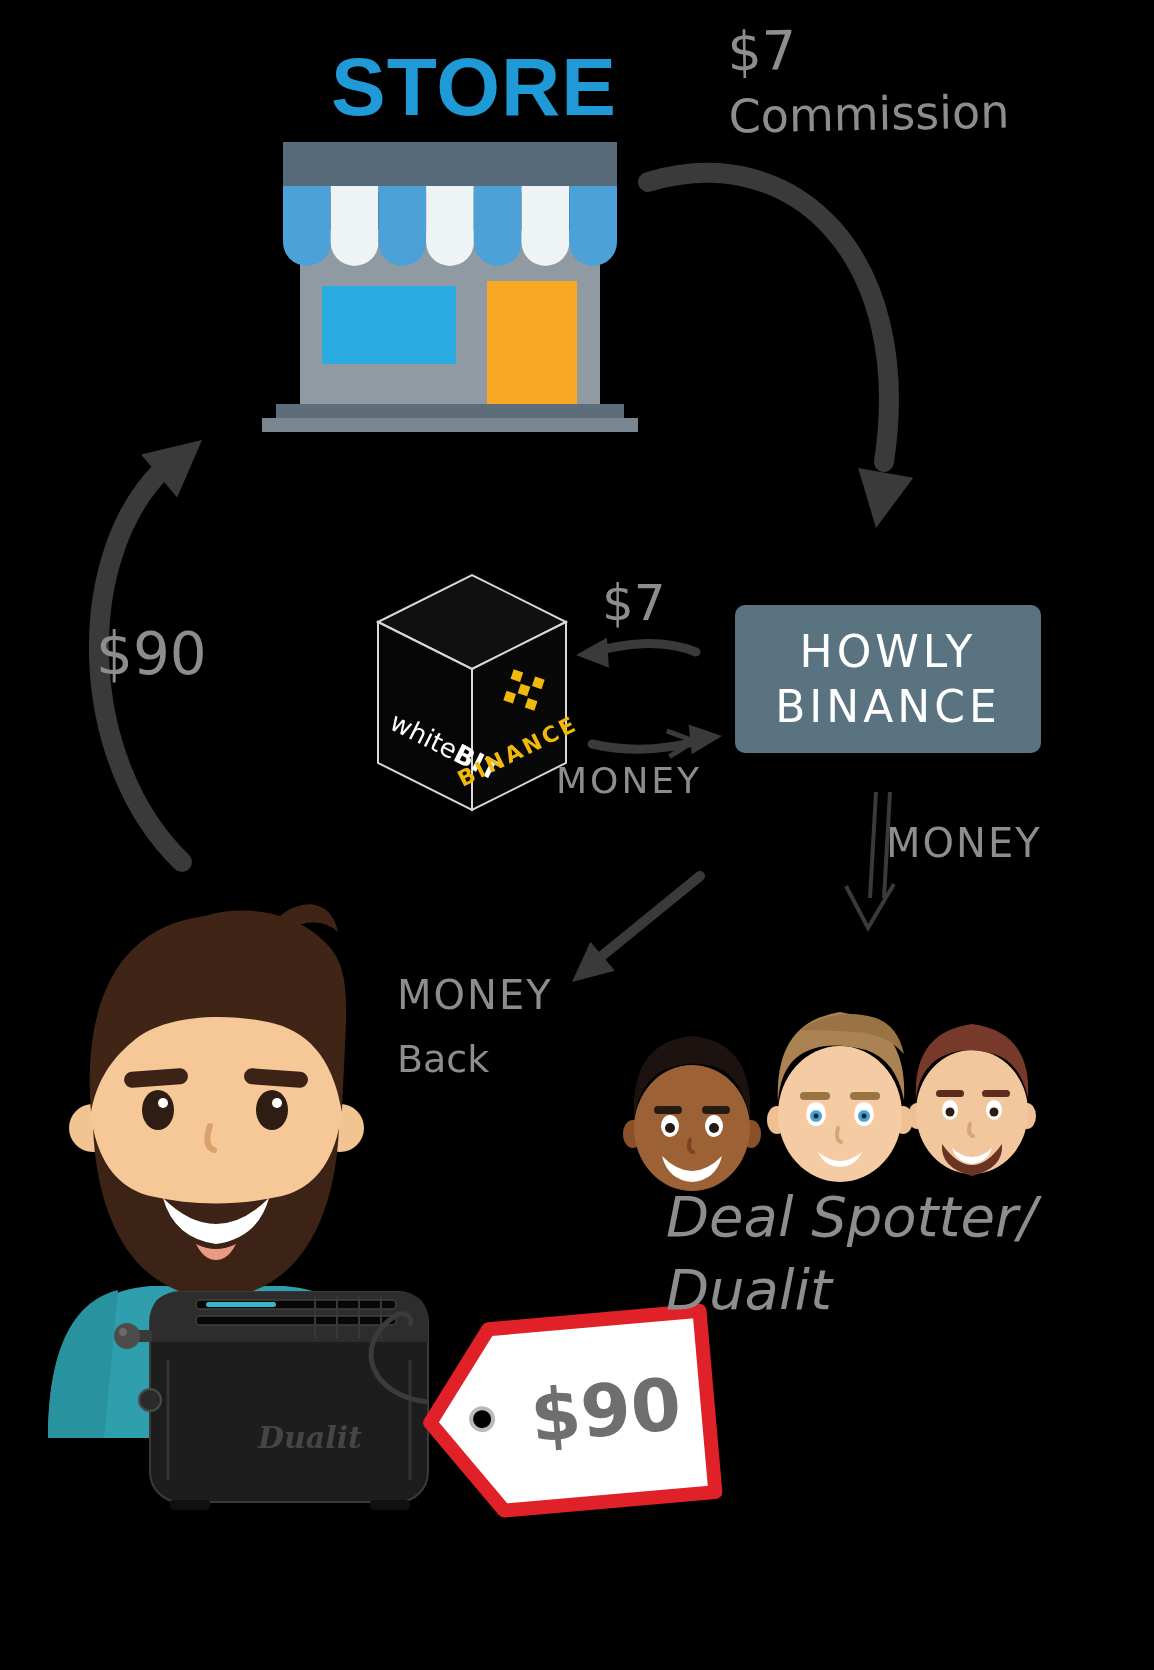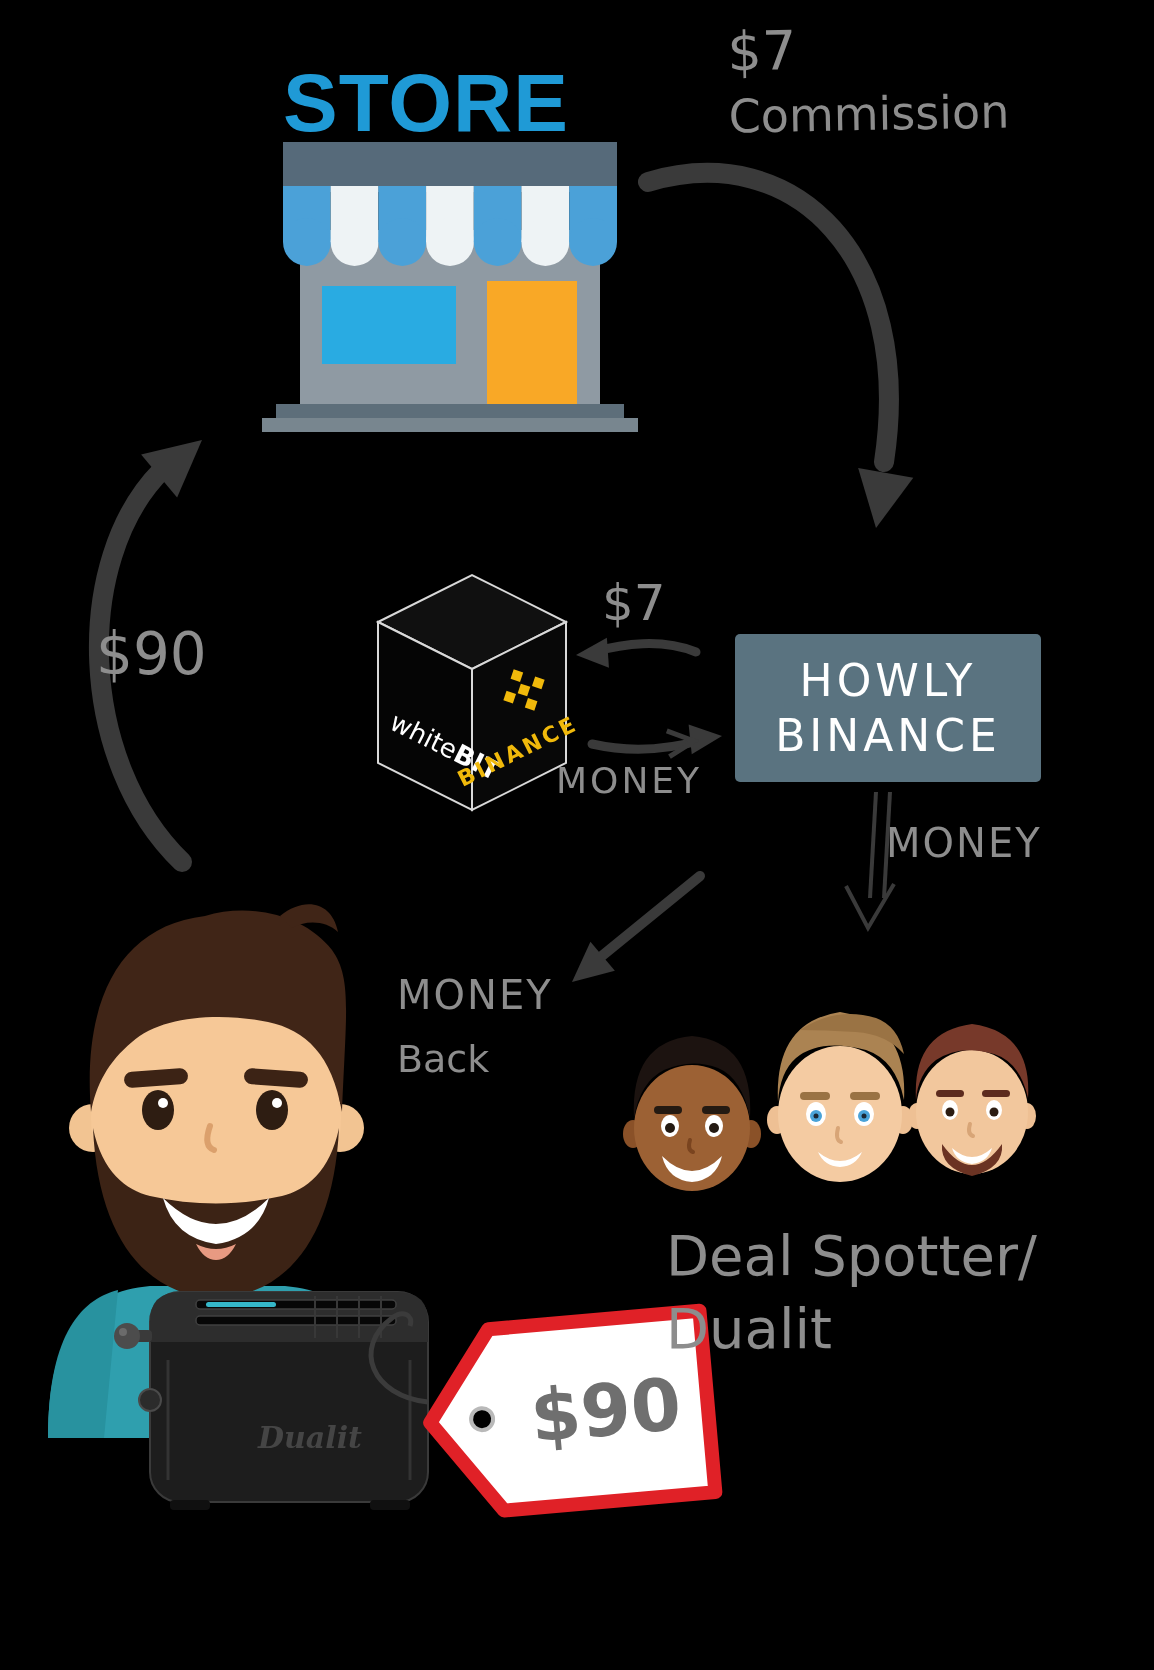--- a/index.html
+++ b/index.html
@@ -6,43 +6,43 @@
   .canvas{
     position:relative;
     width:1154px;height:1670px;
     background:#000;
     overflow:hidden;
     font-family:"DejaVu Sans", sans-serif;
   }
   .canvas svg.scene{position:absolute;left:0;top:0;z-index:1;}
   .label{position:absolute;z-index:2;color:#8d8d8d;}
   .store-title{
-    left:283px;top:56px;width:334px;text-align:left;
+    left:283px;top:40px;width:334px;text-align:right;
     font-size:82px;font-weight:bold;letter-spacing:1px;color:#1f9ad6;
     font-family:"Liberation Sans", sans-serif;
   }
   .commission{left:728px;top:18px;transform:rotate(-1deg);}
   .commission .l1{font-size:54px;}
   .commission .l2{font-size:46px;margin-top:6px;}
   .price-left{left:96px;top:620px;font-size:58px;}
   .fee-mid{left:602px;top:574px;font-size:50px;}
   .money-mid{left:556px;top:760px;font-size:36px;letter-spacing:3px;}
   .money-right{left:886px;top:820px;font-size:40px;letter-spacing:2px;}
   .money-back{left:397px;top:972px;}
   .money-back .l1{font-size:40px;letter-spacing:2px;}
   .money-back .l2{font-size:38px;margin-top:19px;}
   .howly-box{
     position:absolute;z-index:2;
-    left:735px;top:634px;width:306px;height:148px;
-    background:#5a7380;border-radius:5px;
+    left:735px;top:605px;width:306px;height:148px;
+    background:#5a7380;border-radius:10px;
     display:flex;flex-direction:column;justify-content:center;align-items:center;
     color:#fff;
   }
   .howly-box .line{font-size:44px;letter-spacing:4px;line-height:1.25;}
-  .sharers-caption{left:666px;top:1223px;color:#8d8d8d;}
+  .sharers-caption{left:666px;top:1184px;color:#8d8d8d;font-style:italic;}
   .sharers-caption .l1{font-size:56px;}
   .sharers-caption .l2{font-size:56px;margin-top:8px;}
 </style>
 </head>
 <body>
 
 <div class="canvas">
 
   <svg class="scene" width="1154" height="1670" viewBox="0 0 1154 1670" xmlns="http://www.w3.org/2000/svg">
 

